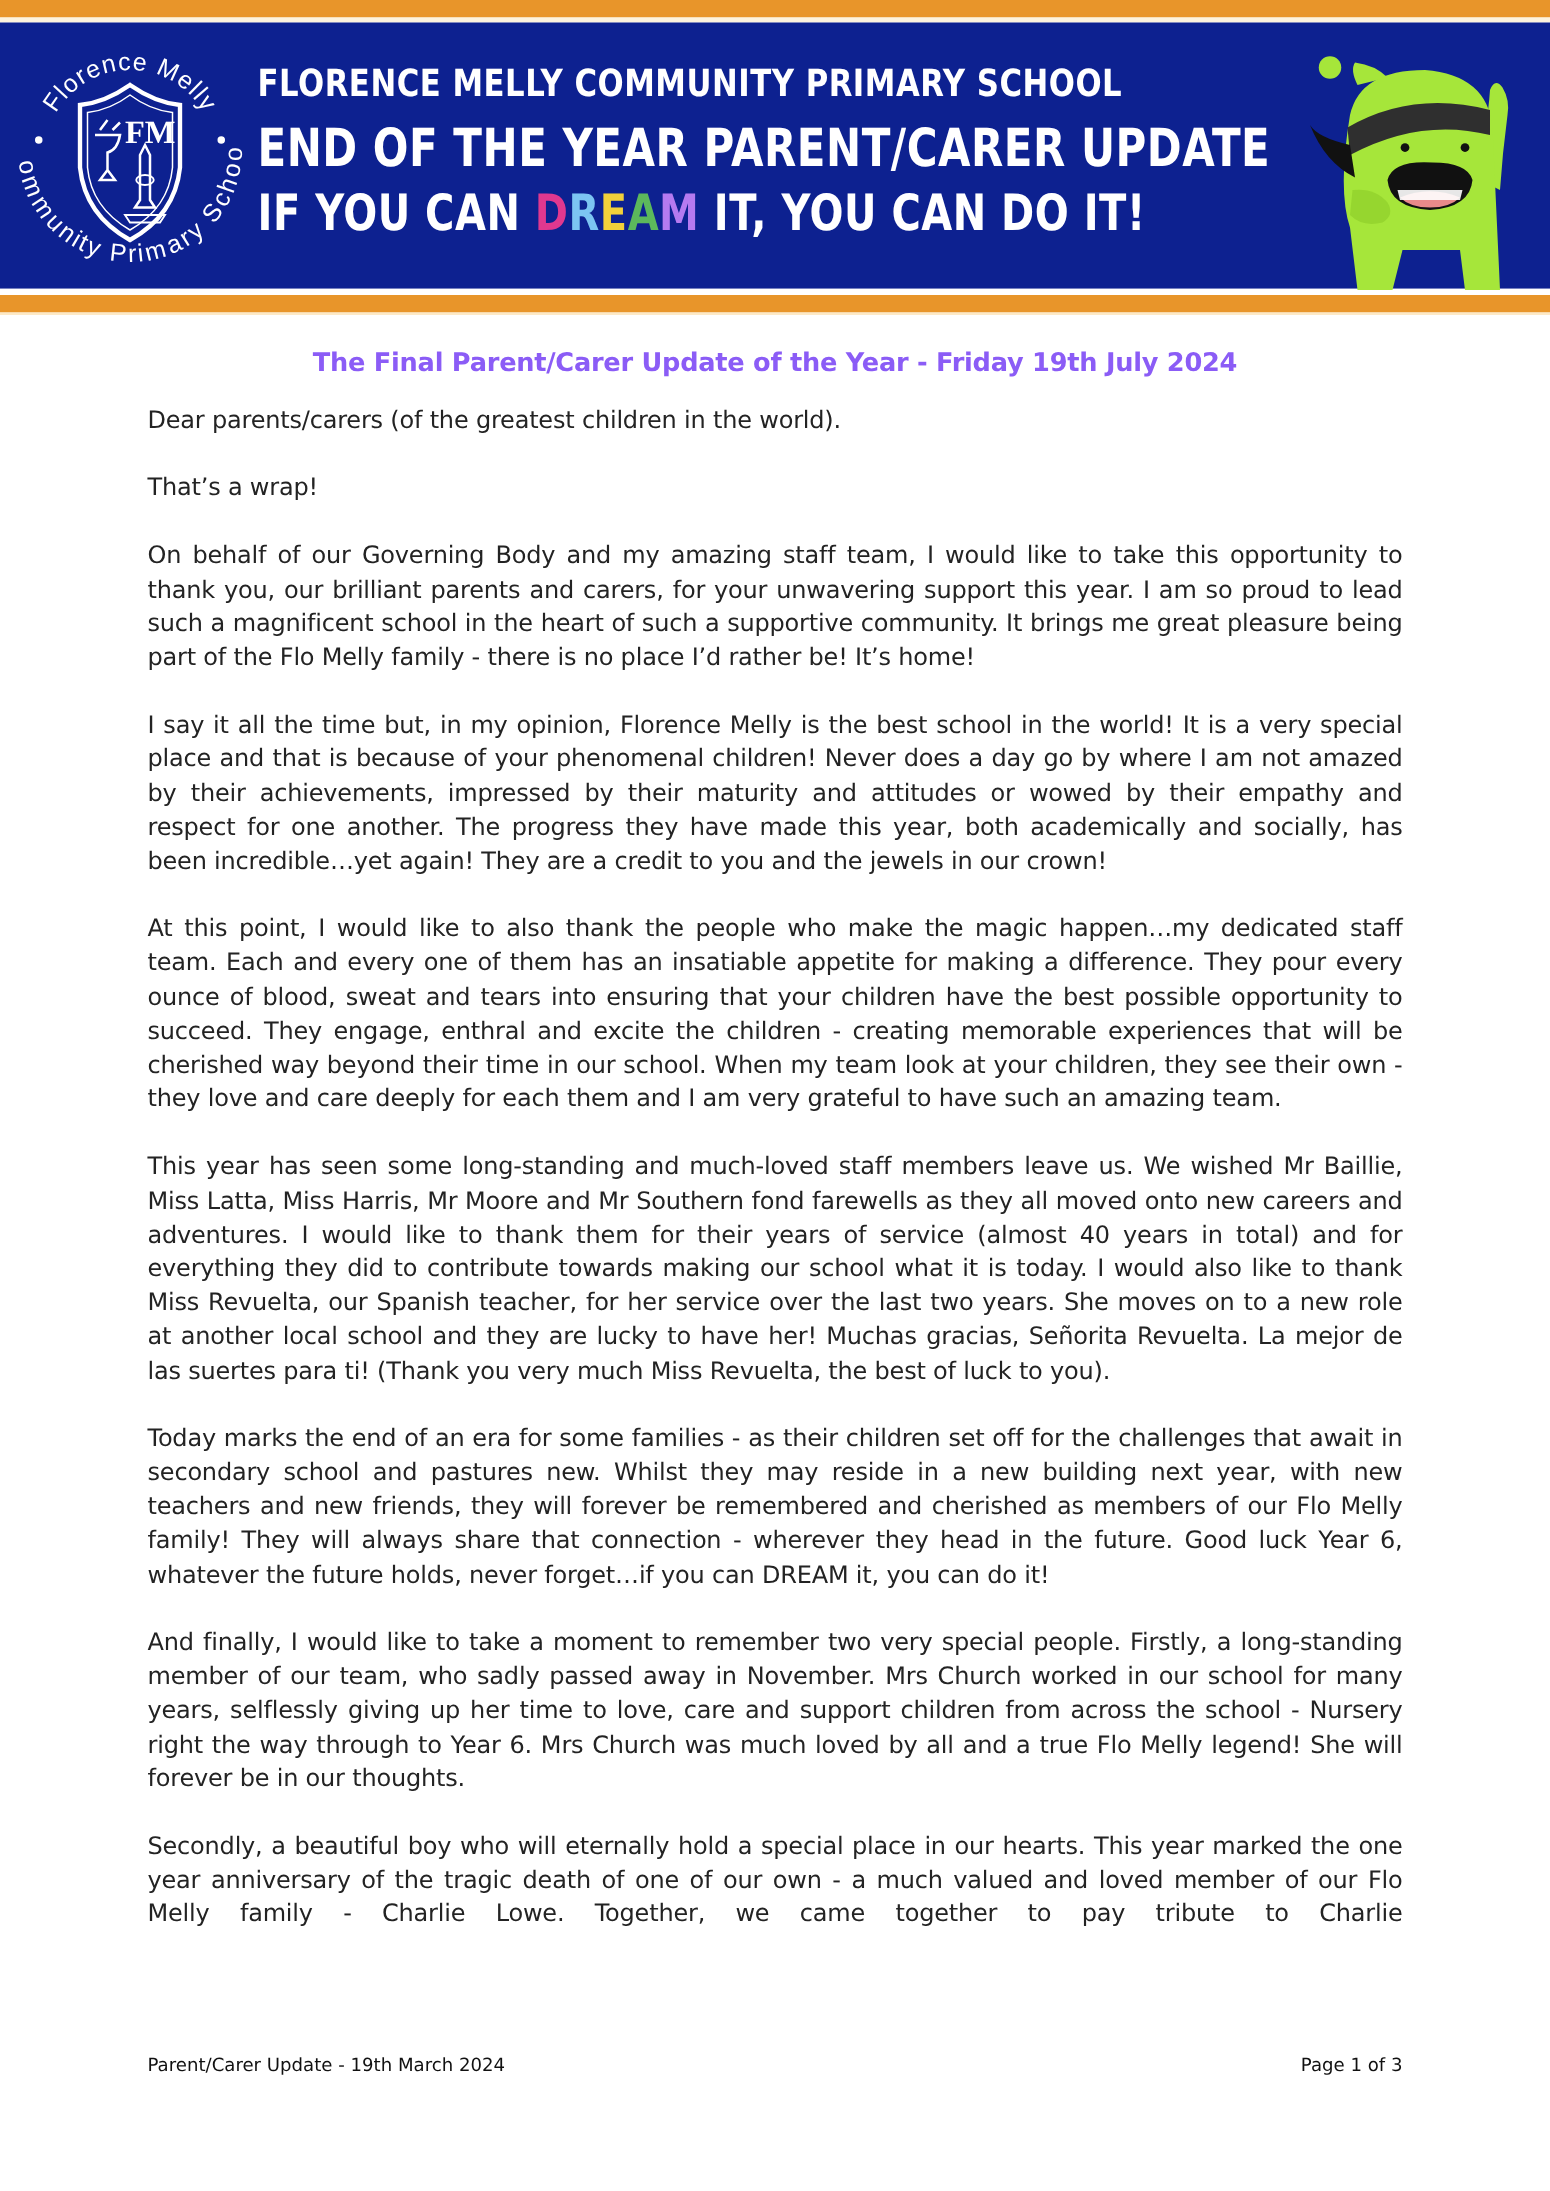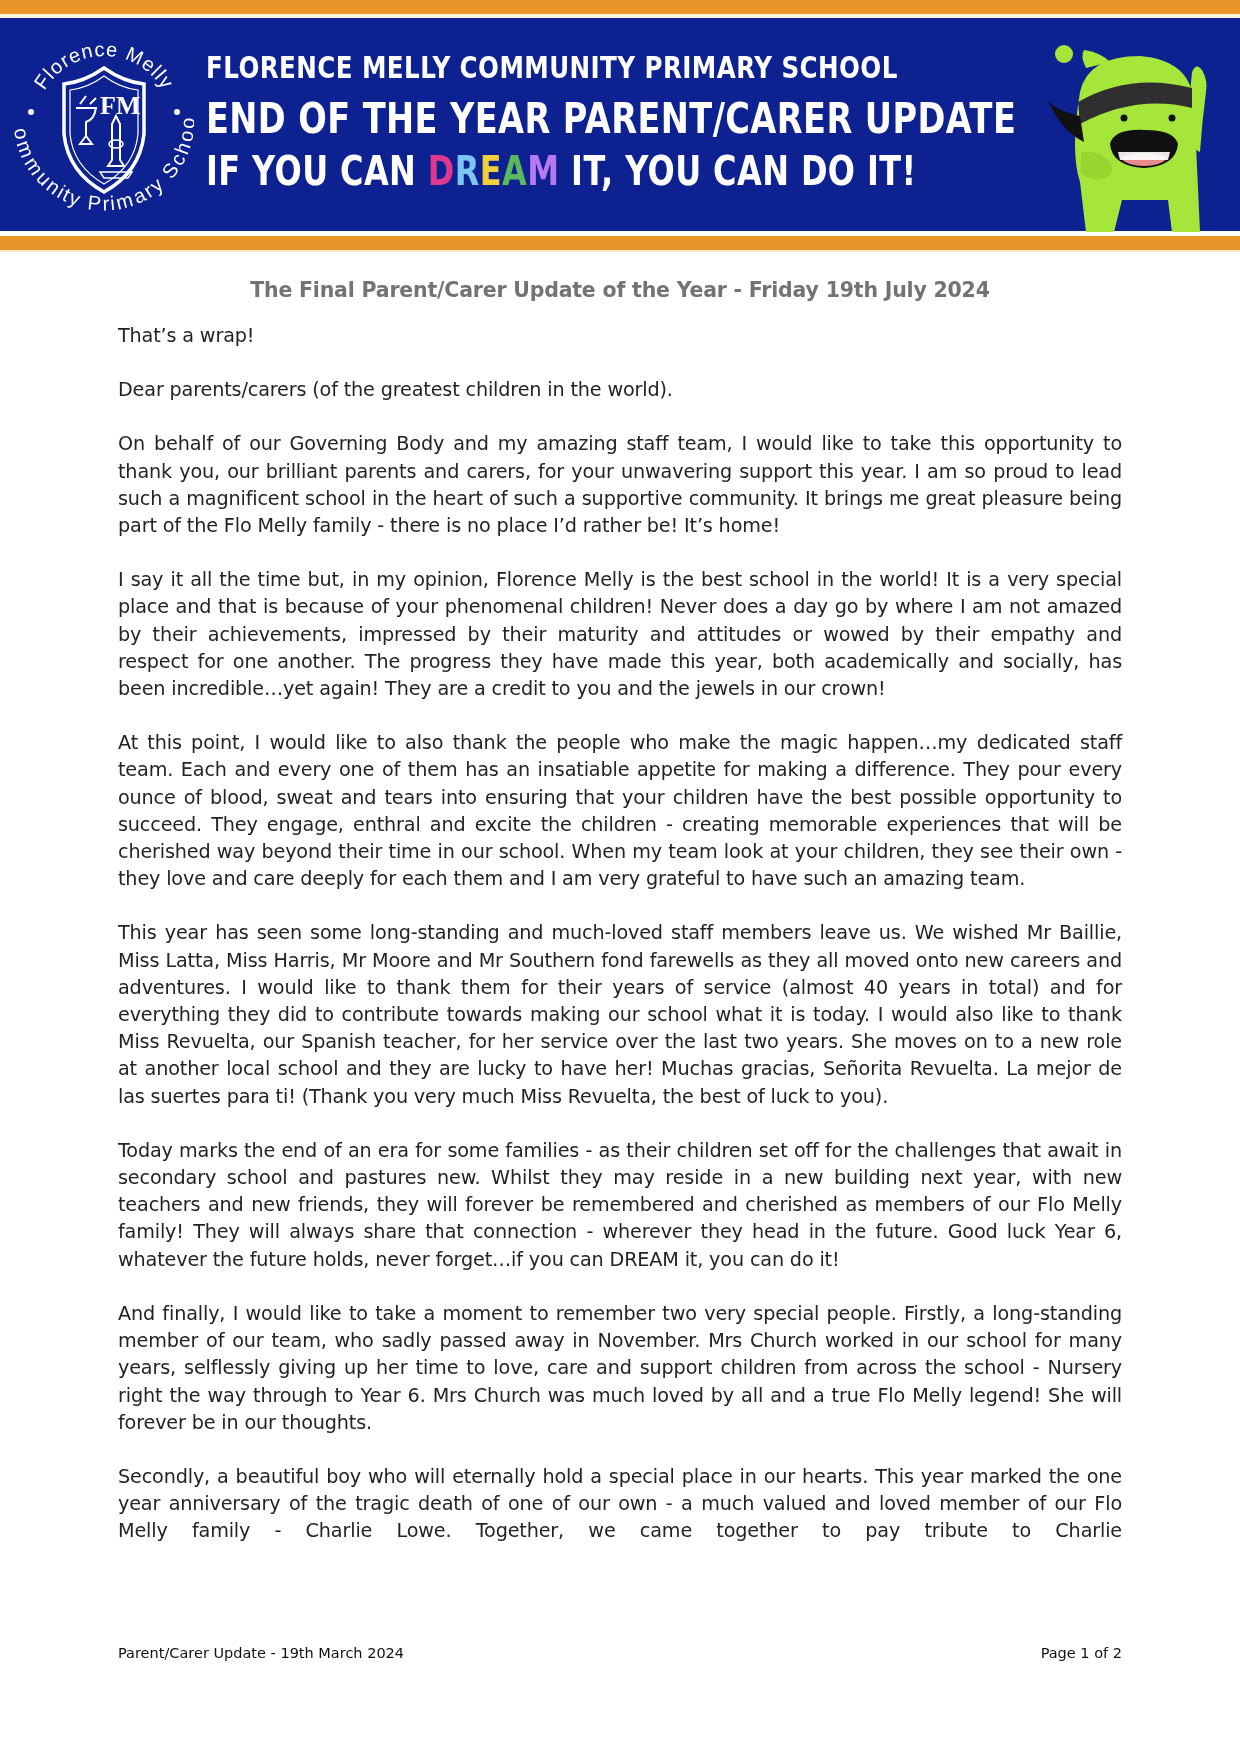--- a/index.html
+++ b/index.html
@@ -24,21 +24,21 @@
     .line2 { position: absolute; left: 0; top: 48px; font-size: 42px; white-space: nowrap;
              transform: scaleX(0.80); transform-origin: left; }
     .line3 { position: absolute; left: 0; top: 102px; font-size: 40px; white-space: nowrap;
              transform: scaleX(0.80); transform-origin: left; }
     .dream span { display: inline-block; }
 
     .mascot { position: absolute; left: 1040px; top: 32px; width: 200px; height: 200px; }
 
     
     .doc { position: absolute; left: 118px; top: 278px; width: 1004px; }
-    .doc-title { text-align: center; font-weight: bold; font-size: 20.5px; color: #737373;
+    .doc-title { text-align: center; font-weight: bold; font-size: 20.5px; color: #8b5cf6;
                  margin: 0 0 20px 0; letter-spacing: -0.2px; }
     .para { font-size: 19.2px; line-height: 27.2px; text-align: justify; margin: 0 0 27px 0;
             color: #232323; letter-spacing: -0.15px; }
     .para.short { text-align: left; }
 
     .footer { position: absolute; top: 1645px; left: 118px; width: 1004px; font-size: 14.5px; color: #111; }
     .footer-left { position: absolute; left: 0; top: 0; }
     .footer-right { position: absolute; right: 0; top: 0; }
   </style>
 </head>
@@ -104,27 +104,27 @@
     <path d="M 70 112 Q 74 96 106 98 Q 134 98 138 112 Q 136 134 104 136 Q 72 134 70 112 Z" fill="#111"></path>
     <path d="M 80 126 Q 104 116 128 126 Q 120 134 104 134 Q 88 134 80 126 Z" fill="#e88a8a"></path>
     <path d="M 78 120 L 130 120 L 128 128 L 80 128 Z" fill="#ffffff" opacity="0.9"></path>
 
     <path d="M 42 120 Q 60 118 70 130 Q 76 140 66 146 Q 50 150 40 140 Z" fill="#96d62f"></path>
   </svg>
 </div>
 
 <div class="doc">
   <div class="doc-title">The Final Parent/Carer Update of the Year - Friday 19th July 2024</div>
+  <p class="para short">Dear parents/carers (of the greatest children in the world).</p>
   <p class="para short">That’s a wrap!</p>
-  <p class="para short">Dear parents/carers (of the greatest children in the world).</p>
   <p class="para">On behalf of our Governing Body and my amazing staff team, I would like to take this opportunity to thank you, our brilliant parents and carers, for your unwavering support this year. I am so proud to lead such a magnificent school in the heart of such a supportive community. It brings me great pleasure being part of the Flo Melly family - there is no place I’d rather be! It’s home!</p>
   <p class="para">I say it all the time but, in my opinion, Florence Melly is the best school in the world! It is a very special place and that is because of your phenomenal children! Never does a day go by where I am not amazed by their achievements, impressed by their maturity and attitudes or wowed by their empathy and respect for one another. The progress they have made this year, both academically and socially, has been incredible…yet again! They are a credit to you and the jewels in our crown!</p>
   <p class="para">At this point, I would like to also thank the people who make the magic happen…my dedicated staff team. Each and every one of them has an insatiable appetite for making a difference. They pour every ounce of blood, sweat and tears into ensuring that your children have the best possible opportunity to succeed. They engage, enthral and excite the children - creating memorable experiences that will be cherished way beyond their time in our school. When my team look at your children, they see their own - they love and care deeply for each them and I am very grateful to have such an amazing team.</p>
   <p class="para">This year has seen some long-standing and much-loved staff members leave us. We wished Mr Baillie, Miss Latta, Miss Harris, Mr Moore and Mr Southern fond farewells as they all moved onto new careers and adventures. I would like to thank them for their years of service (almost 40 years in total) and for everything they did to contribute towards making our school what it is today. I would also like to thank Miss Revuelta, our Spanish teacher, for her service over the last two years. She moves on to a new role at another local school and they are lucky to have her! Muchas gracias, Señorita Revuelta. La mejor de las suertes para ti! (Thank you very much Miss Revuelta, the best of luck to you).</p>
   <p class="para">Today marks the end of an era for some families - as their children set off for the challenges that await in secondary school and pastures new. Whilst they may reside in a new building next year, with new teachers and new friends, they will forever be remembered and cherished as members of our Flo Melly family! They will always share that connection - wherever they head in the future. Good luck Year 6, whatever the future holds, never forget…if you can DREAM it, you can do it!</p>
   <p class="para">And finally, I would like to take a moment to remember two very special people. Firstly, a long-standing member of our team, who sadly passed away in November. Mrs Church worked in our school for many years, selflessly giving up her time to love, care and support children from across the school - Nursery right the way through to Year 6. Mrs Church was much loved by all and a true Flo Melly legend! She will forever be in our thoughts.</p>
   <p class="para" style="text-align-last: justify;">Secondly, a beautiful boy who will eternally hold a special place in our hearts. This year marked the one year anniversary of the tragic death of one of our own - a much valued and loved member of our Flo Melly family - Charlie Lowe. Together, we came together to pay tribute to Charlie</p>
 </div>
 
 <div class="footer">
   <span class="footer-left">Parent/Carer Update - 19th March 2024</span>
-  <span class="footer-right">Page 1 of 2</span>
+  <span class="footer-right">Page 1 of 3</span>
 </div>
 
 </body></html>

